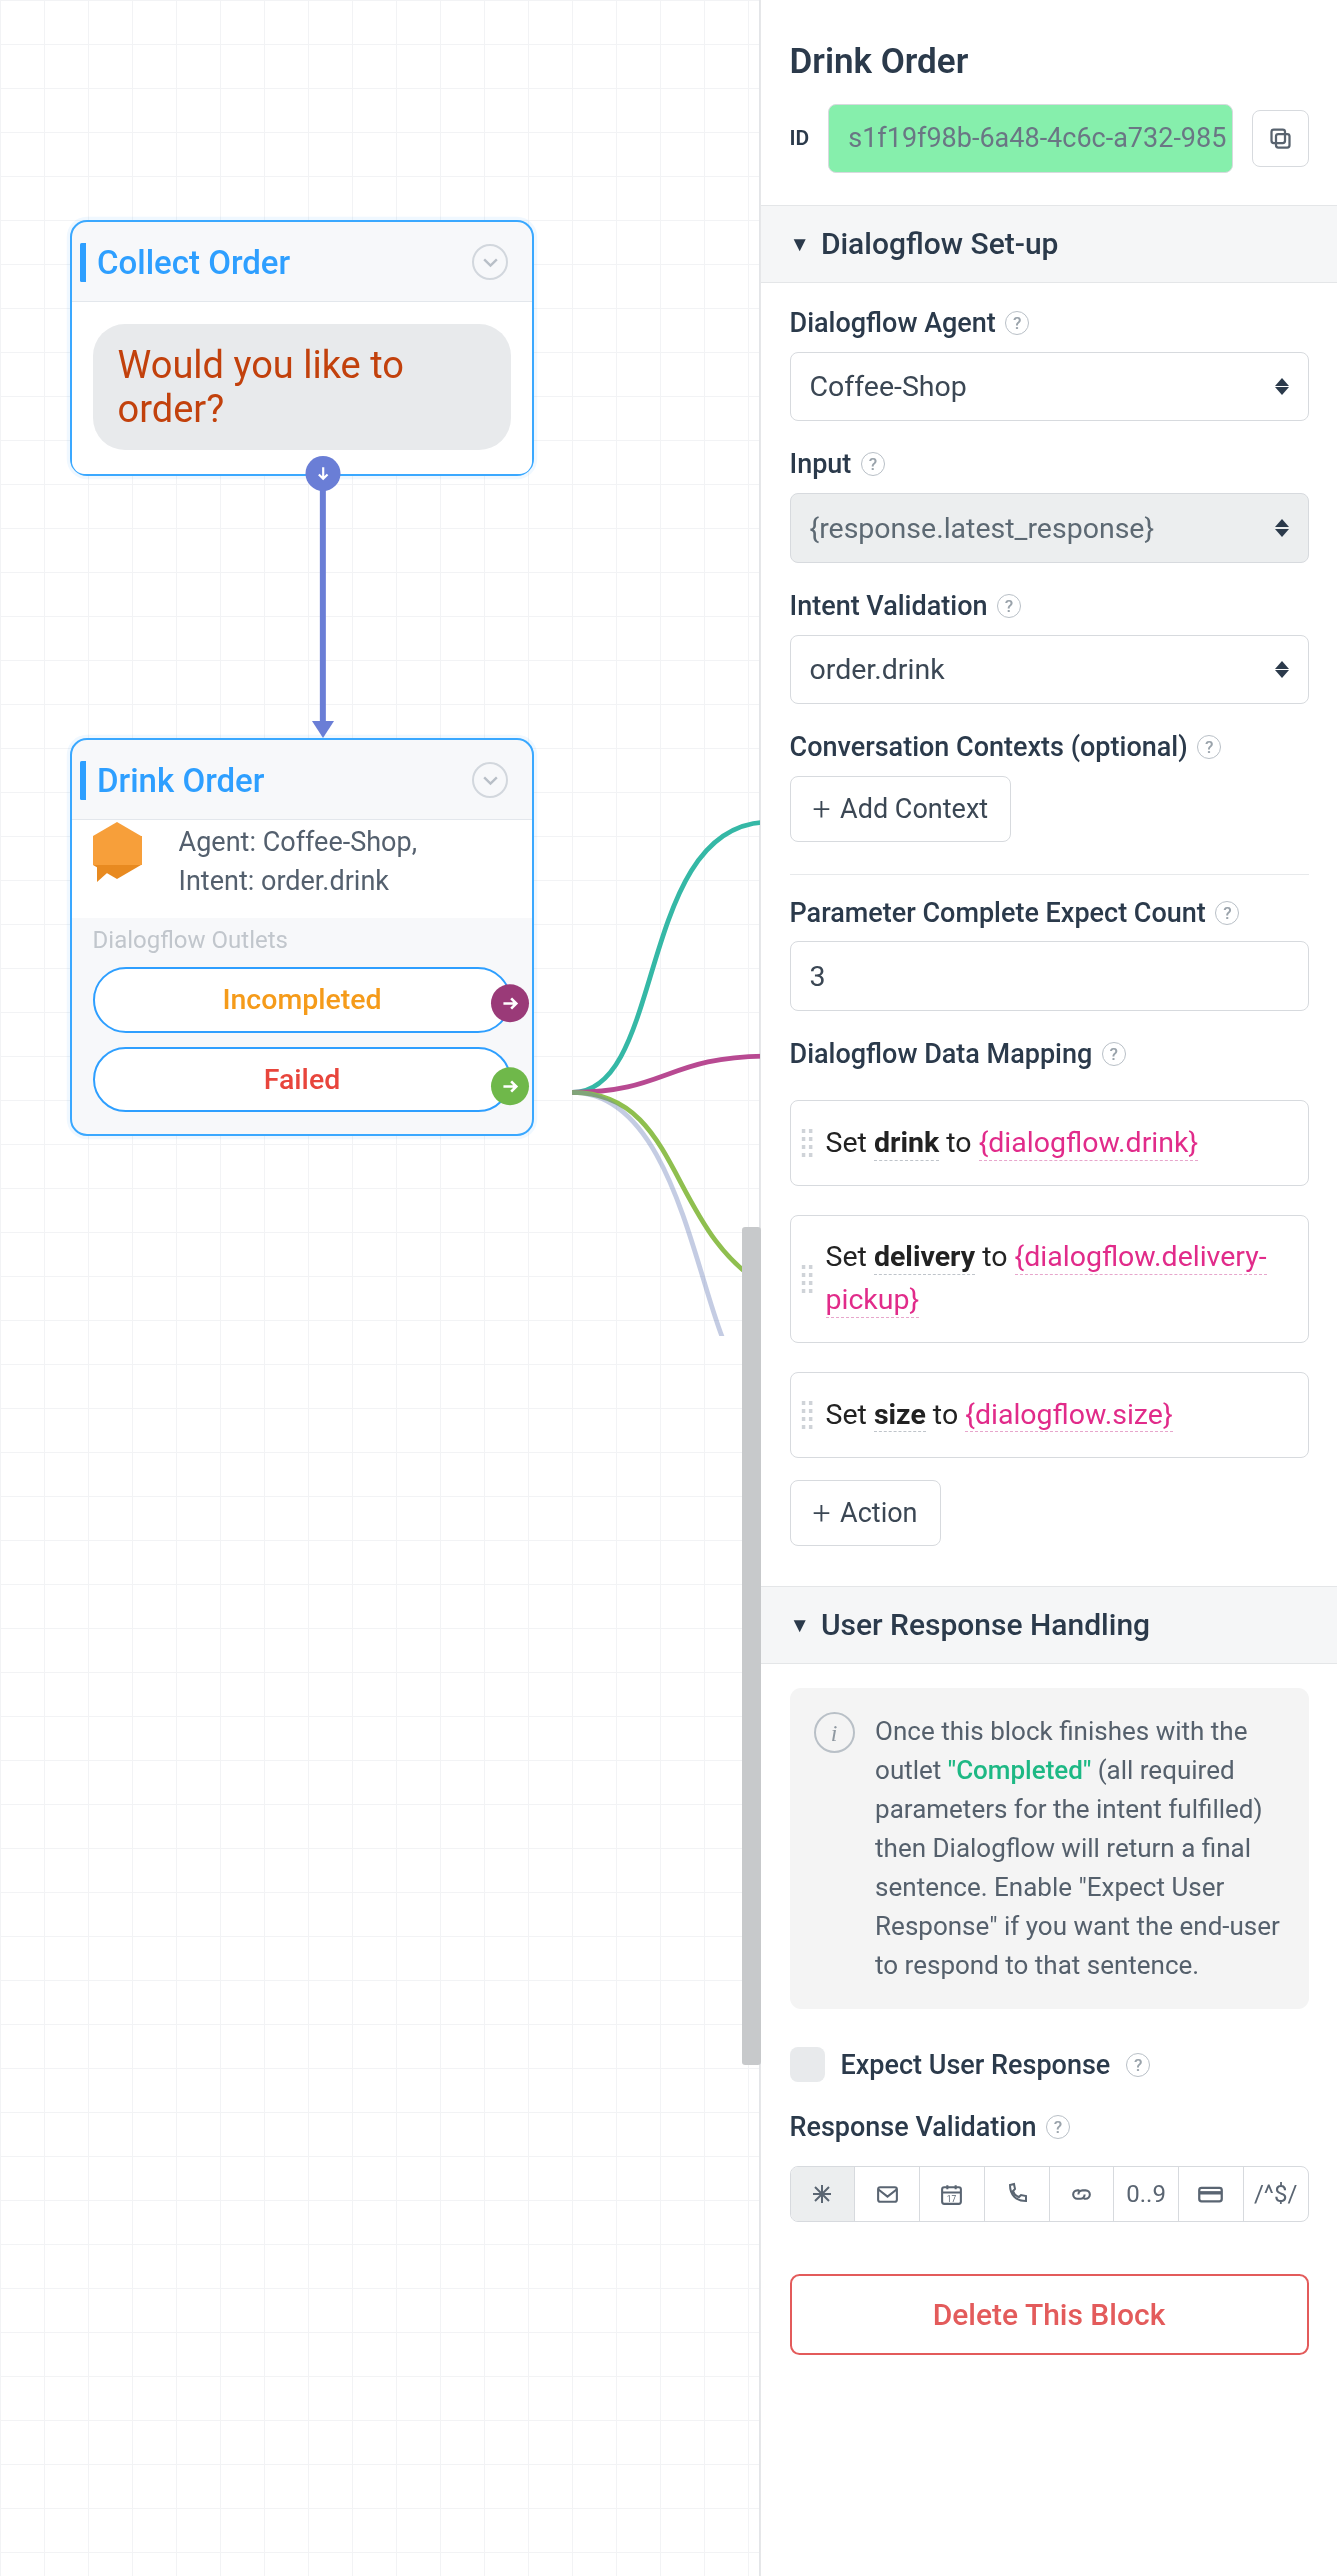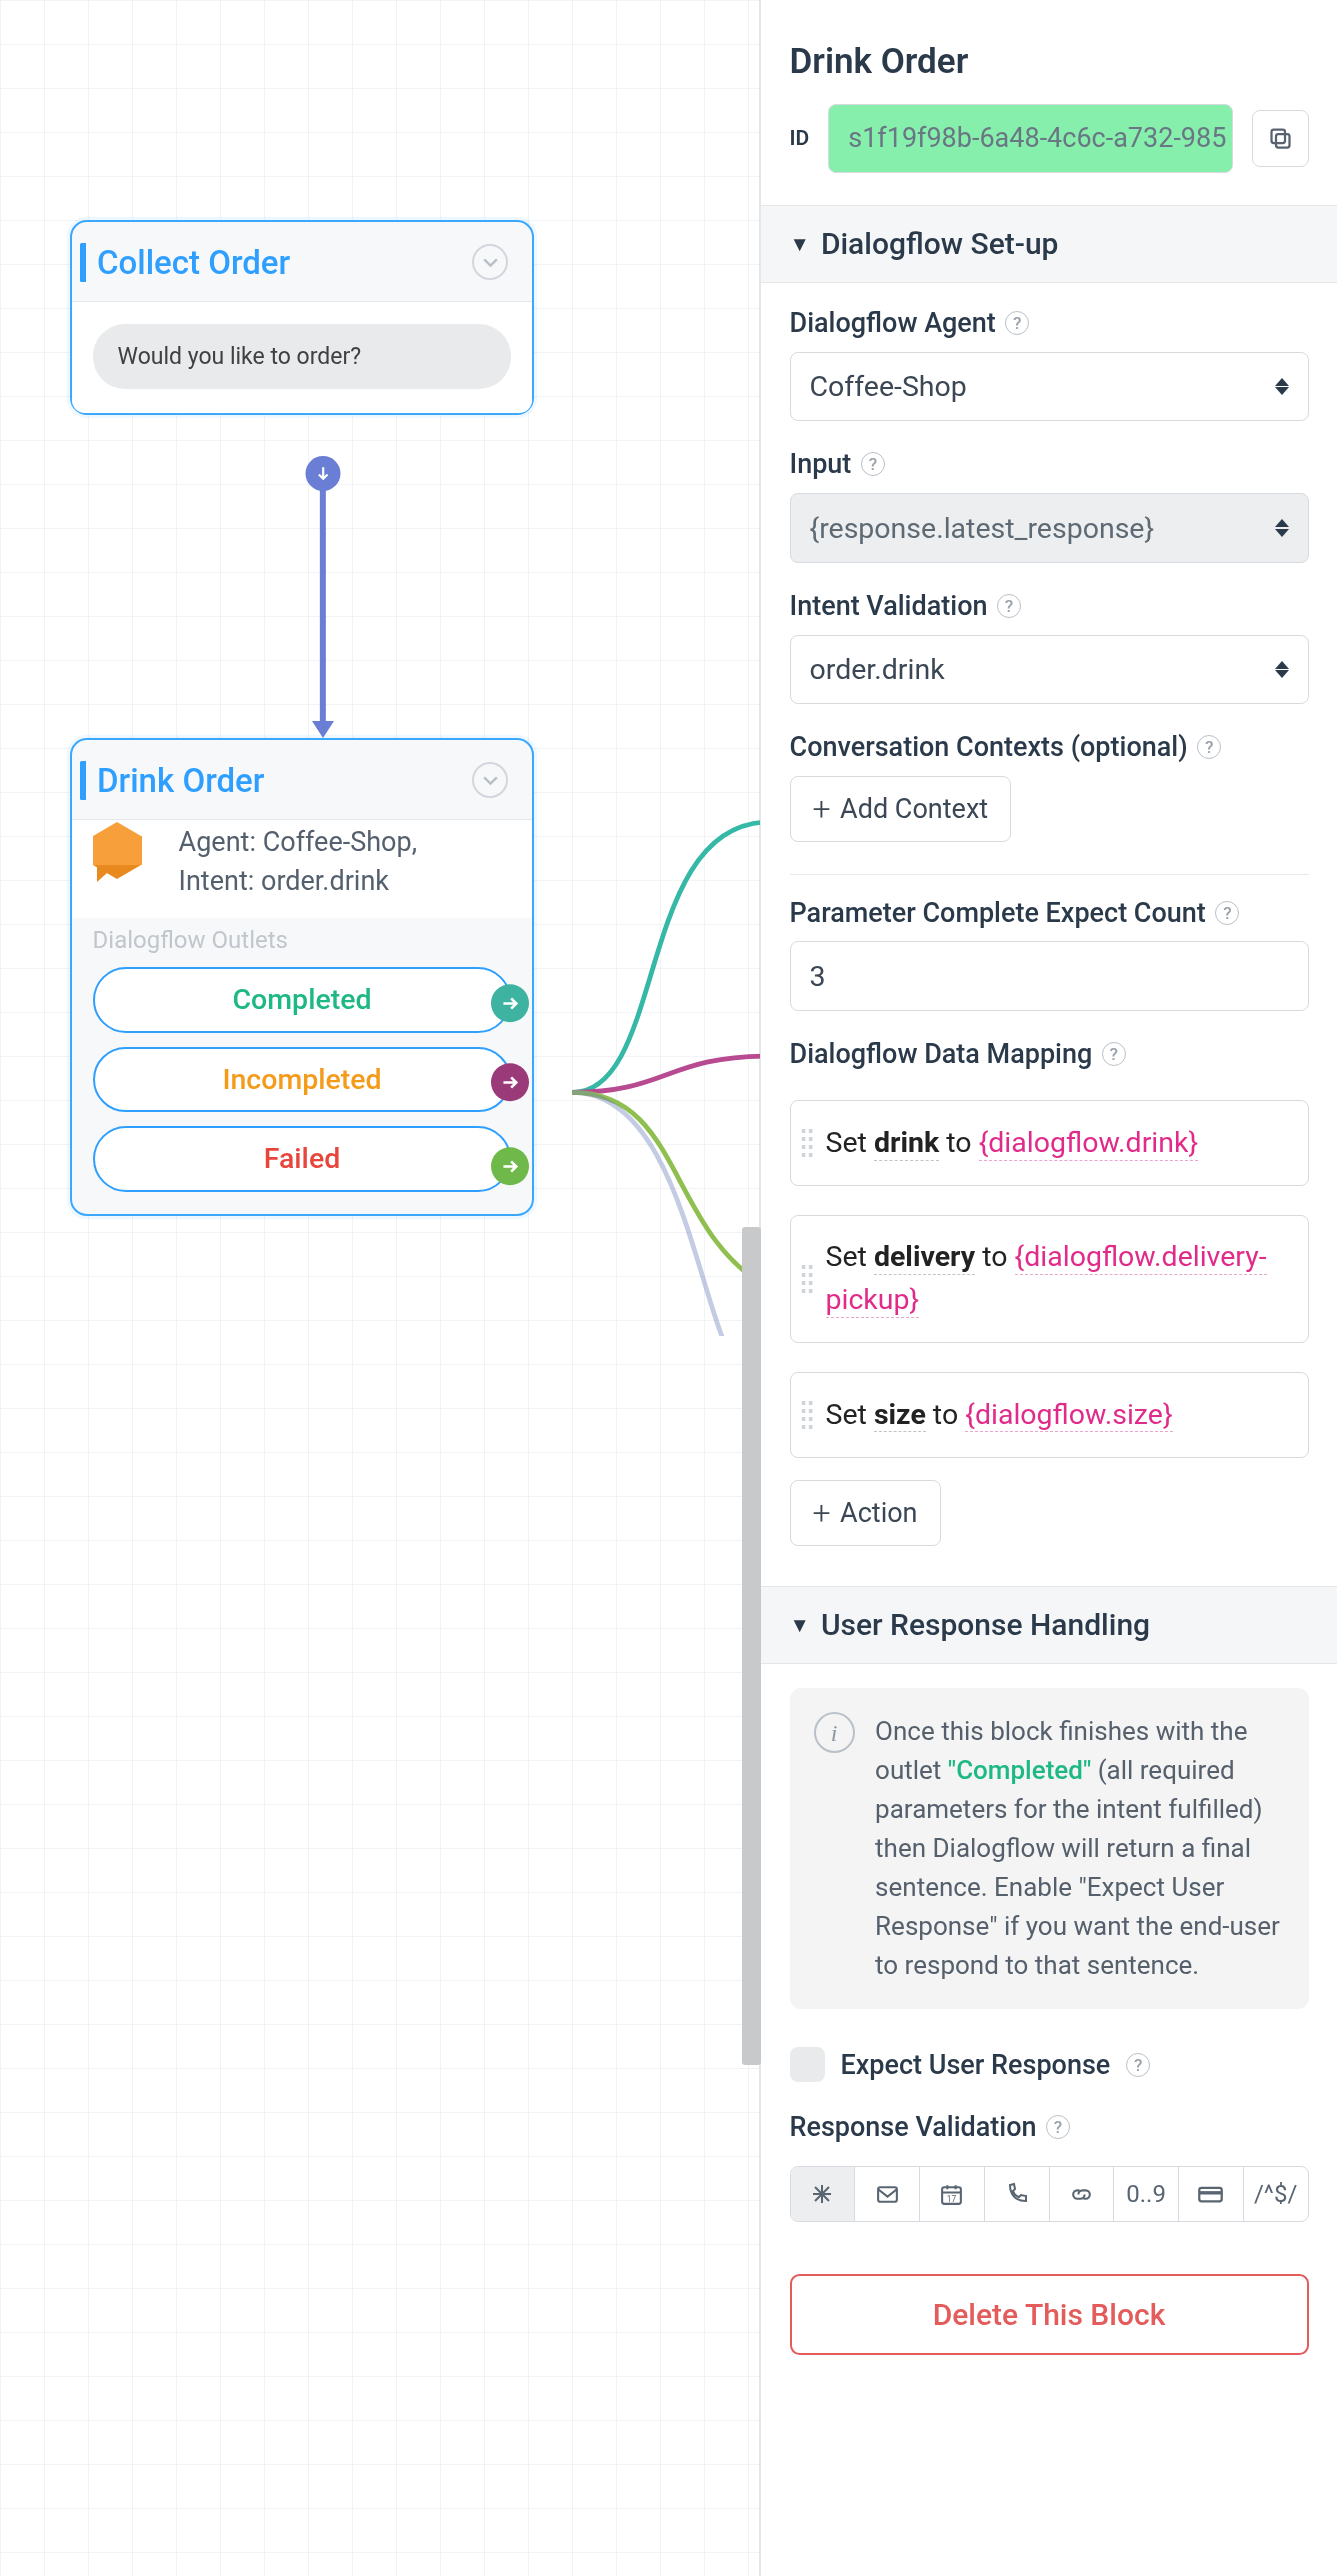--- a/index.html
+++ b/index.html
@@ -62,22 +62,22 @@
   border-radius: 50%;
   display: flex; align-items: center; justify-content: center;
   color: #b8bfc7;
 }
 .collapse-circle svg { width: 19px; height: 19px; }
 .node-body { padding: 22px 20.6px 24px 20.6px; background: #fff; border-radius: 0 0 12.7px 12.7px; }
 .prompt-pill {
   background: #e8eaec;
   border-radius: 32px;
   padding: 19px 25px;
-  color: #404040;
-  font-size: 23px;
+  color: #c2410c;
+  font-size: 38px;
 }
 .node-section-label {
   color: #c1c6cc;
   font-size: 24px;
   padding: 8px 20.6px 12.7px 20.6px;
 }
 .outlet-row {
   padding: 0 20.6px 14.2px 20.6px;
   position: relative;
 }
@@ -267,28 +267,20 @@
           <div class="df-tail"></div>
       </div>
       <div class="agent-text">
         <div>Agent: Coffee-Shop,</div>
         <div>Intent: order.drink</div>
       </div>
     </div>
     <div class="node-section-label">Dialogflow Outlets</div>
 
     <div class="outlet-row">
-      <div class="outlet-pill" style="color:#1db884;">Completed</div>
-      <div class="outlet-dot" style="background:#3fb3a2;">
-        <svg viewBox="0 0 24 24">
-            <path d="M4 12h15M13 6l6 6-6 6" fill="none" stroke="#fff" stroke-width="3"></path>
-          </svg>
-      </div>
-    </div>
-    <div class="outlet-row">
       <div class="outlet-pill" style="color:#f59b1a;">Incompleted</div>
       <div class="outlet-dot" style="background:#9a3a78;">
         <svg viewBox="0 0 24 24">
             <path d="M4 12h15M13 6l6 6-6 6" fill="none" stroke="#fff" stroke-width="3"></path>
           </svg>
       </div>
     </div>
     <div class="outlet-row" style="padding-bottom:22px;">
       <div class="outlet-pill" style="color:#e8453c;">Failed</div>
       <div class="outlet-dot" style="background:#6fb84a;">

